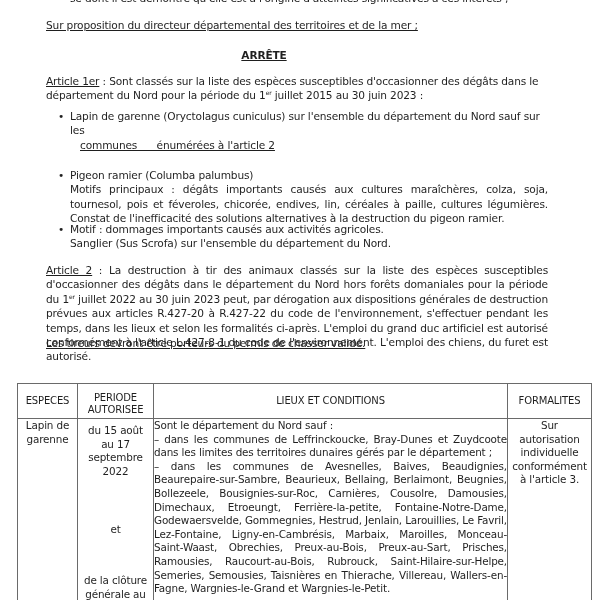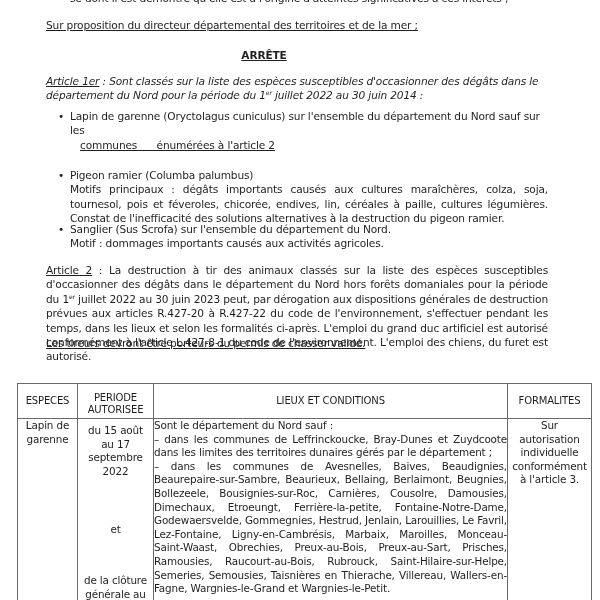--- a/index.html
+++ b/index.html
@@ -54,41 +54,41 @@
 <body>
 
 <div class="doc">
 
   <div class="cut">se dont il est démontré qu'elle est à l'origine d'atteintes significatives à ces intérêts ;</div>
 
   <div class="p" style="top:18px;text-decoration:underline;">Sur proposition du directeur départemental des territoires et de la mer ;</div>
 
   <div class="heading">ARRÊTE</div>
 
-  <div class="p just" style="top:74px;font-style:italic;">
+  <div class="p just" style="top:74px;">
     <span class="u">Article 1er</span><span> : Sont classés sur la liste des espèces susceptibles d'occasionner des dégâts dans le</span><br>
-    <span>département du Nord pour la période du 1</span><sup>er</sup><span> juillet 2022 au 30 juin 2014 :</span>
+    <span>département du Nord pour la période du 1</span><sup>er</sup><span> juillet 2015 au 30 juin 2023 :</span>
   </div>
 
   <div class="bullet" style="top:109px;">
     <span class="dot">•</span>
     <div>Lapin de garenne (Oryctolagus cuniculus) sur l'ensemble du département du Nord sauf sur les</div>
     <div style="padding-left:10px; white-space:pre;text-decoration:underline;">communes      énumérées à l'article 2</div>
   </div>
 
   <div class="bullet just" style="top:168px;">
     <span class="dot">•</span>
     <div>Pigeon ramier (Columba palumbus)</div>
     <div>Motifs principaux : dégâts importants causés aux cultures maraîchères, colza, soja, tournesol, pois et féveroles, chicorée, endives, lin, céréales à paille, cultures légumières. Constat de l'inefficacité des solutions alternatives à la destruction du pigeon ramier.</div>
   </div>
 
   <div class="bullet" style="top:222px;">
     <span class="dot">•</span>
+    <div>Motif : dommages importants causés aux activités agricoles.</div>
     <div>Sanglier (Sus Scrofa) sur l'ensemble du département du Nord.</div>
-    <div>Motif : dommages importants causés aux activités agricoles.</div>
   </div>
 
   <div class="p just" style="top:263px;">
     <span class="u">Article 2</span><span> : La destruction à tir des animaux classés sur la liste des espèces susceptibles d'occasionner des dégâts dans le département du Nord hors forêts domaniales pour la période du 1</span><sup>er</sup><span> juillet 2022 au 30 juin 2023 peut, par dérogation aux dispositions générales de destruction prévues aux articles R.427-20 à R.427-22 du code de l'environnement, s'effectuer pendant les temps, dans les lieux et selon les formalités ci-après. L'emploi du grand duc artificiel est autorisé conformément à l'article L.427-8-1 du code de l'environnement. L'emploi des chiens, du furet est autorisé.</span>
   </div>
   <div class="p" style="top:336px;text-decoration:underline;">Les tireurs devront être porteurs du permis de chasser validé.</div>
 
   <table class="t">
     <colgroup>
       <col style="width:60px">

